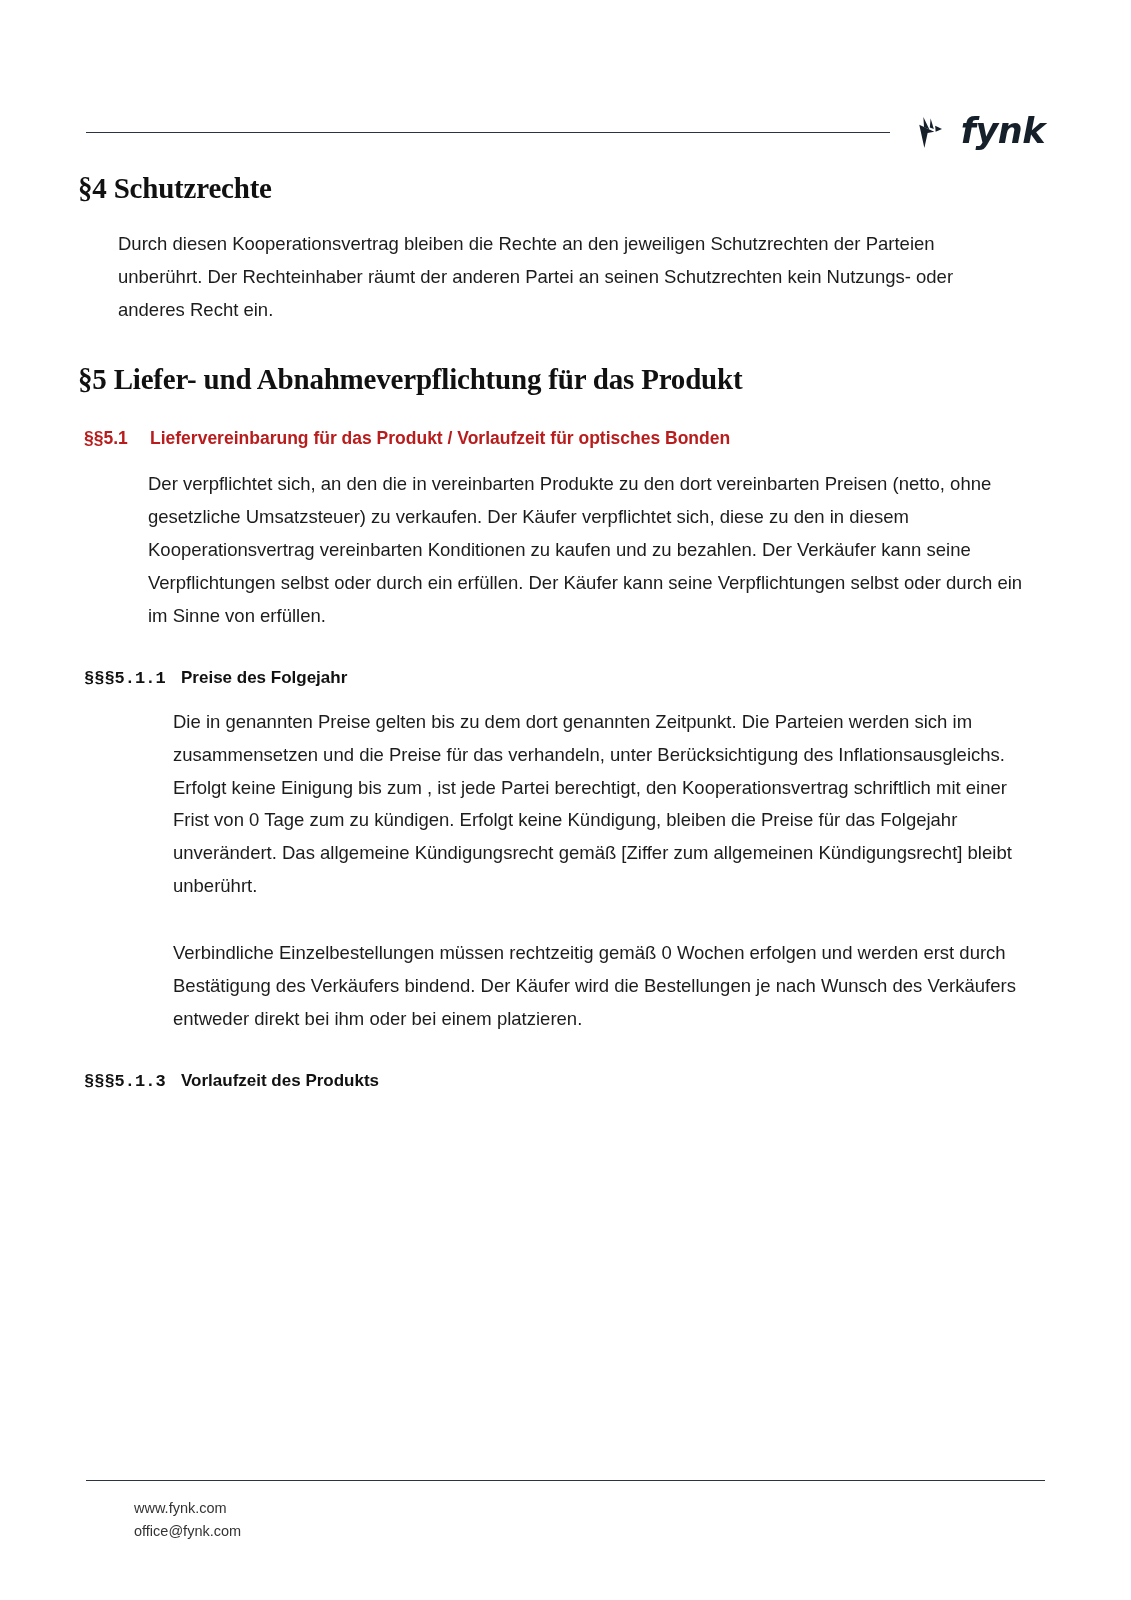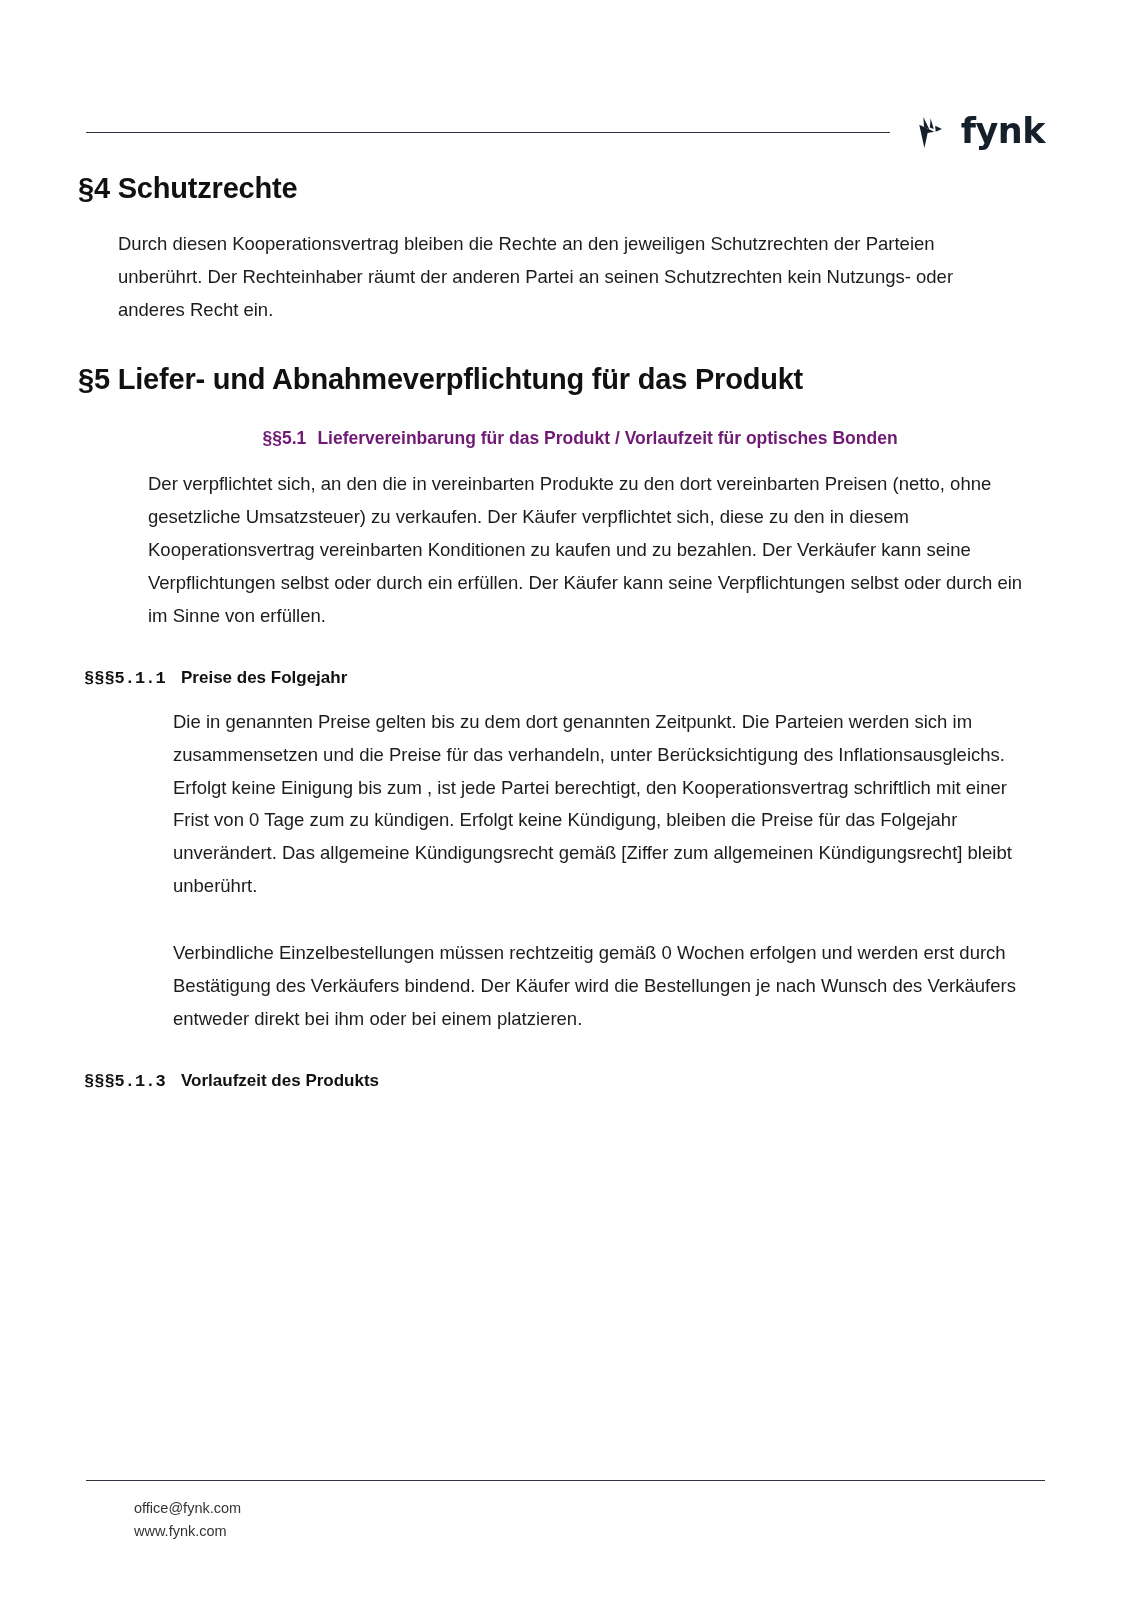--- a/index.html
+++ b/index.html
@@ -52,52 +52,52 @@
     height: 40px;
   }
   .brand-name {
     font-family: "DejaVu Sans", sans-serif;
     font-weight: 700;
     font-size: 35px;
     letter-spacing: -0.5px;
     color: #16202b;
     line-height: 1;
     padding-bottom: 4px;
+    font-style: italic;
   }
 
   
   .content {
     position: absolute;
     top: 170px;
     left: 78px;
     right: 78px;
   }
 
   h1.sec {
-    font-family: Liberation Sans, sans-serif;
+    font-family: Liberation Serif, serif;
     font-weight: 700;
     font-size: 29px;
     line-height: 1.25;
     color: #111111;
     margin: 0 0 22px 0;
     letter-spacing: -0.2px;
   }
   h1.sec.second {
     margin-top: 20px;
     margin-bottom: 30px;
   }
   h2.subsec {
     font-family: "Liberation Sans", sans-serif;
     font-weight: 700;
     font-size: 17.5px;
     line-height: 1.3;
-    color: #701a75;
-    margin: 0 0 18px 12px;
+    color: #b91c1c;
+    margin: 0 0 18px 0;
     padding-left: 6px;
-    text-align: center;
   }
   h2.subsec .num {
     display: inline-block;
     min-width: 66px;
   }
   h3.subsubsec {
     font-family: "Liberation Sans", sans-serif;
     font-weight: 700;
     font-size: 17px;
     line-height: 1.3;
@@ -206,18 +206,18 @@
           <span class="num">§§§5.1.3</span><span>Vorlaufzeit des Produkts</span>
         </h3>
       </div>
 
     </div>
   </div>
 
   <div class="page-footer">
     <div class="footer-rule"></div>
     <div class="footer-lines">
+      <span>www.fynk.com</span>
       <span>office@fynk.com</span>
-      <span>www.fynk.com</span>
     </div>
   </div>
 
 </div>
 
 </body></html>

